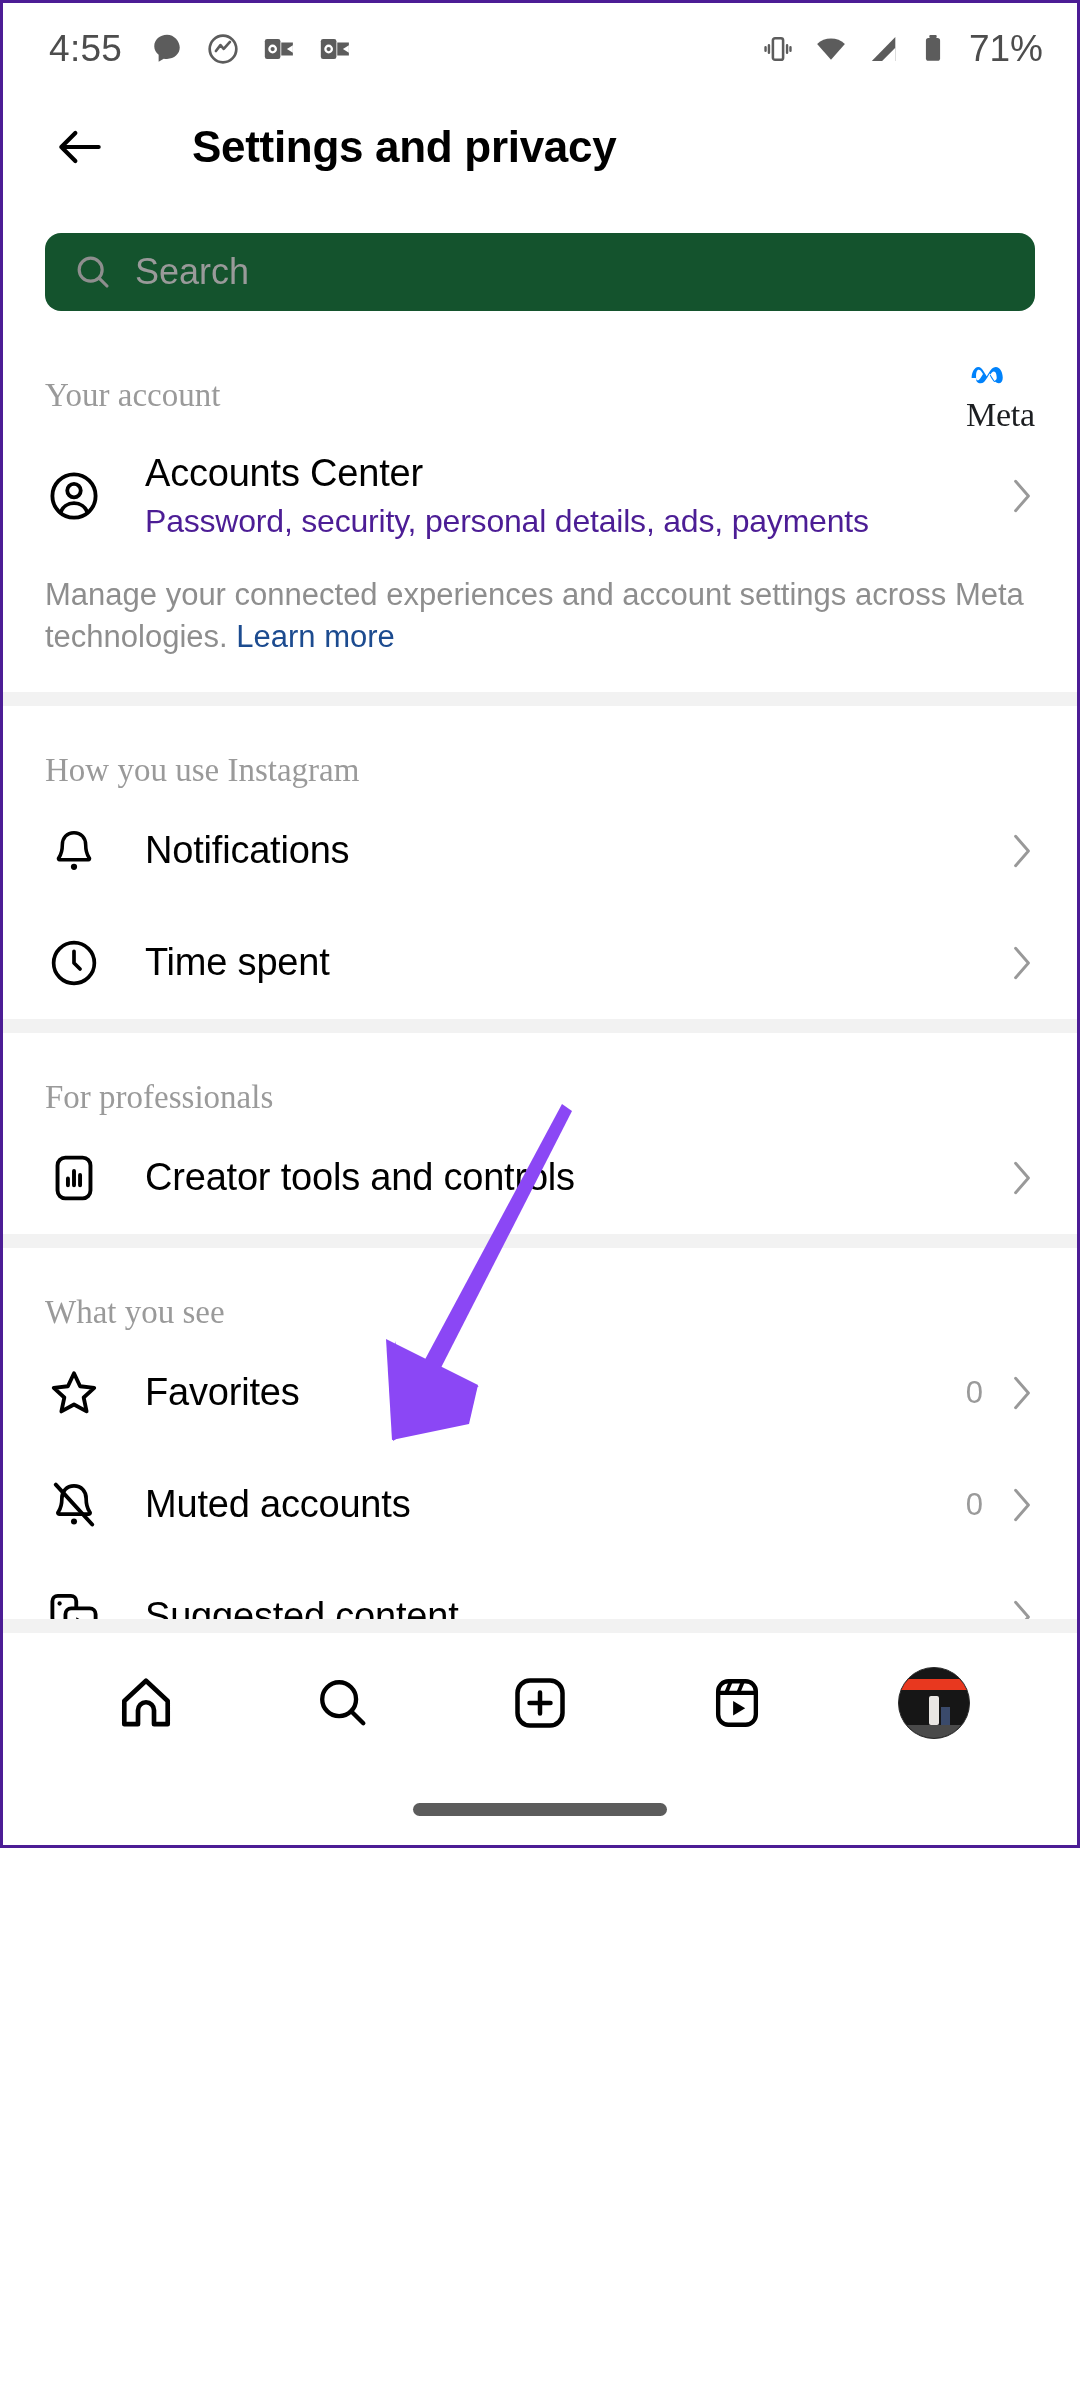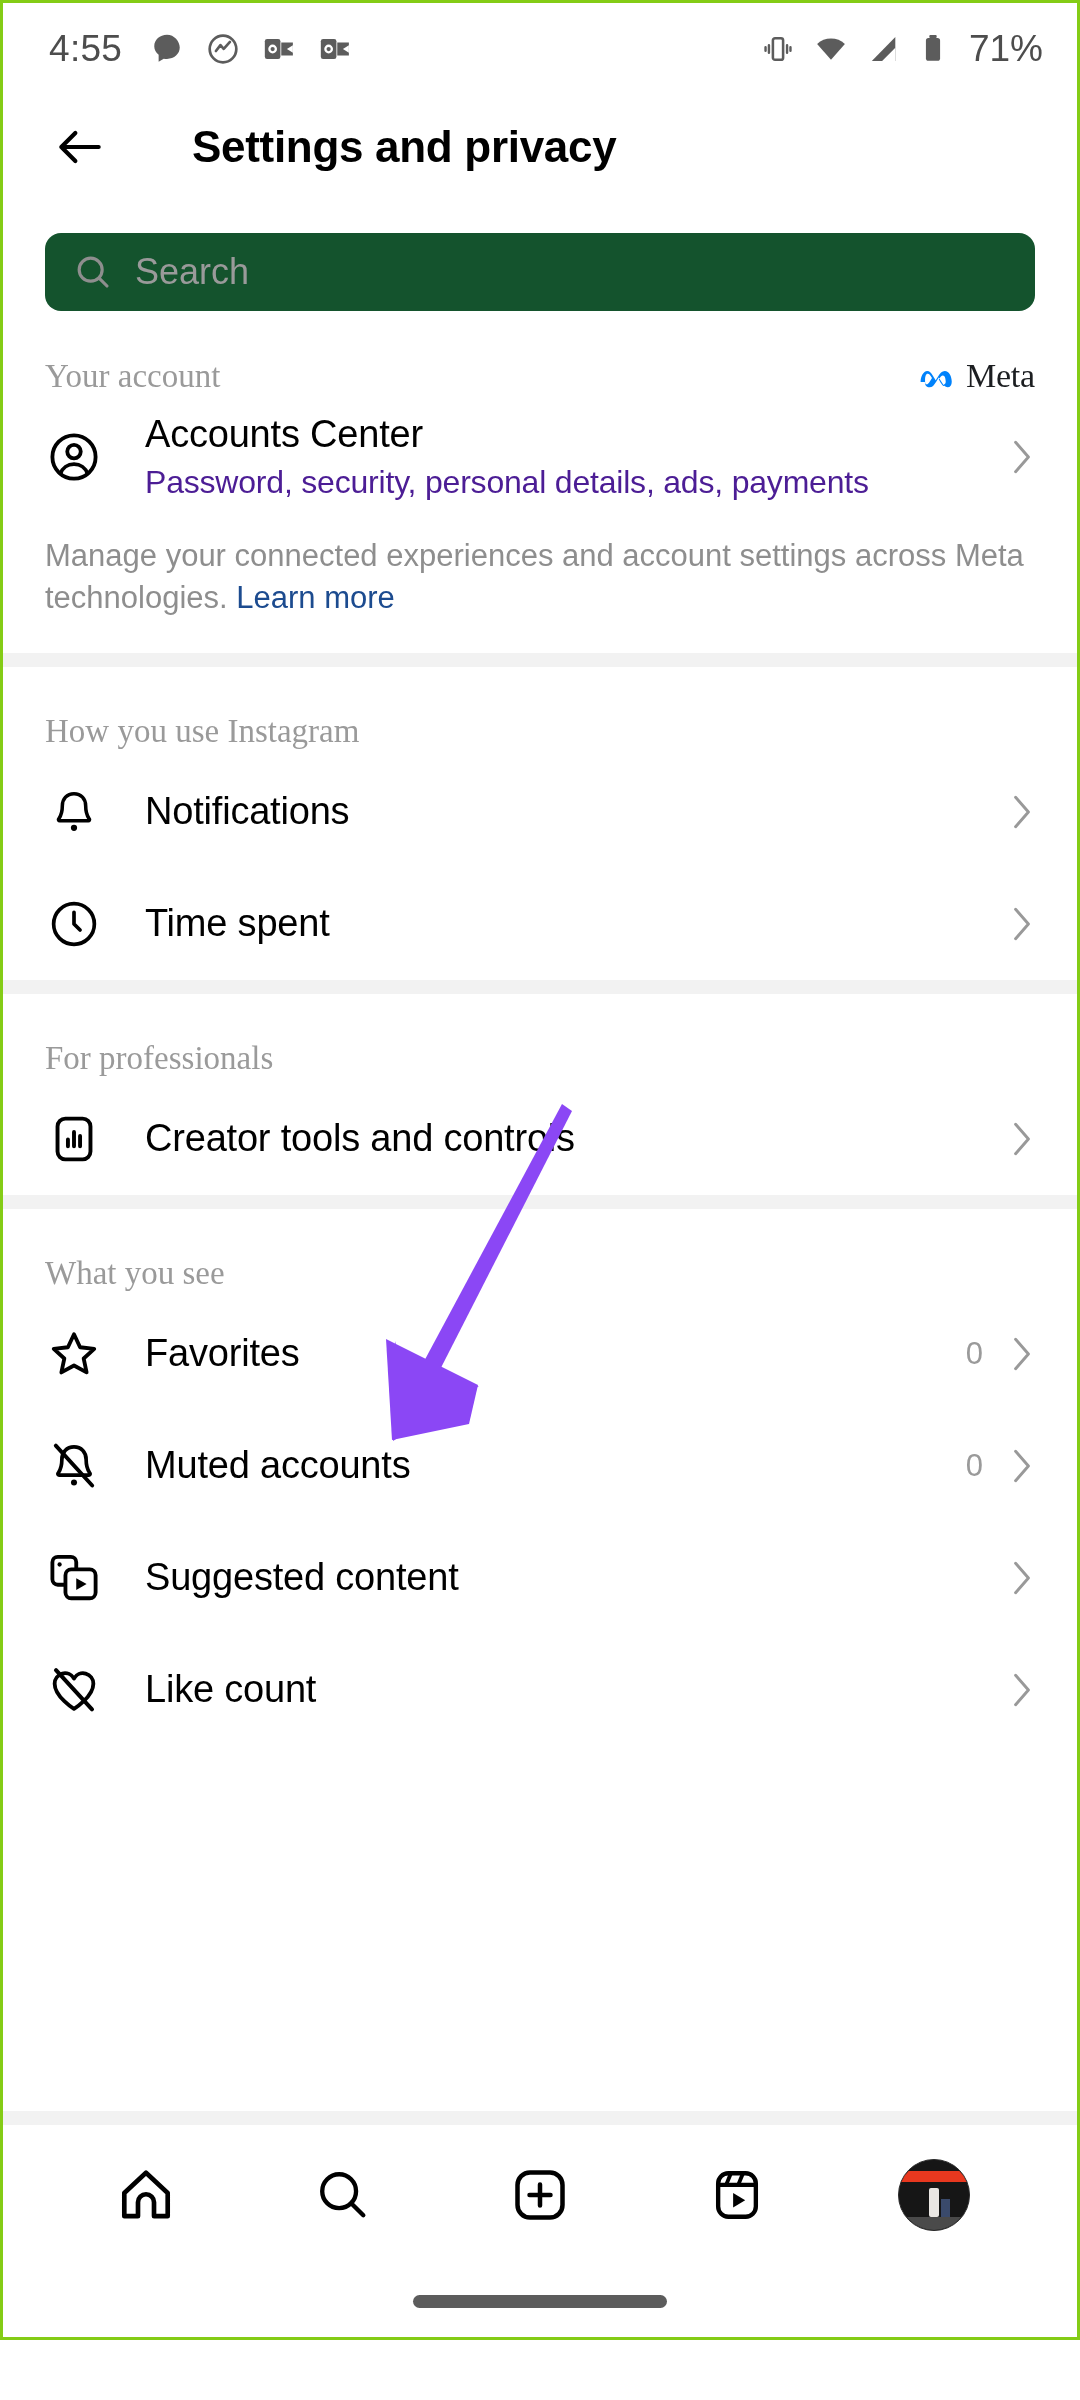--- a/index.html
+++ b/index.html
@@ -4,23 +4,23 @@
 <style>
   * { margin:0; padding:0; box-sizing:border-box; }
   html, body {
     width:1080px; height:2400px;
     background:#ffffff;
     font-family:"Liberation Sans", sans-serif;
     overflow:hidden;
   }
   .screen {
     position:relative;
-    width:1080px; height:2340px;
+    width:1080px; height:1848px;
     background:#ffffff;
-    border:3px solid #84cc16;
+    border:3px solid #4c1d95;
     overflow:hidden;
   }
 
   
   .statusbar {
     height:92px;
     display:flex; align-items:center;
     padding:0 34px 0 46px;
     color:#5c5c5c;
   }
@@ -53,21 +53,21 @@
   .search-text { font-size:36px; color:#9a9a9a; margin-left:22px; }
 
   
   .section { padding:0 0 0 0; }
   .section-head {
     display:flex; align-items:center; justify-content:space-between;
     padding:46px 42px 6px 42px;
     font-family:Liberation Serif, serif;
   }
   .section-title { font-size:33px; color:#9a9a9a; }
-  .meta-badge { display:flex; align-items:center; gap:9px; }
+  .meta-badge { display:flex; gap:9px;flex-direction:column; }
   .meta-word { font-size:34px; color:#1c1e21; font-weight:400; letter-spacing:-.2px; }
 
   .row {
     display:flex; align-items:center;
     min-height:112px;
     padding:0 40px 0 42px;
   }
   .row-icon { width:58px; min-width:58px; display:flex; align-items:center; justify-content:center; }
   .row-body { flex:1; margin-left:42px; display:flex; flex-direction:column; justify-content:center; }
   .row-label { font-size:38px; color:#000; letter-spacing:-.2px; }

